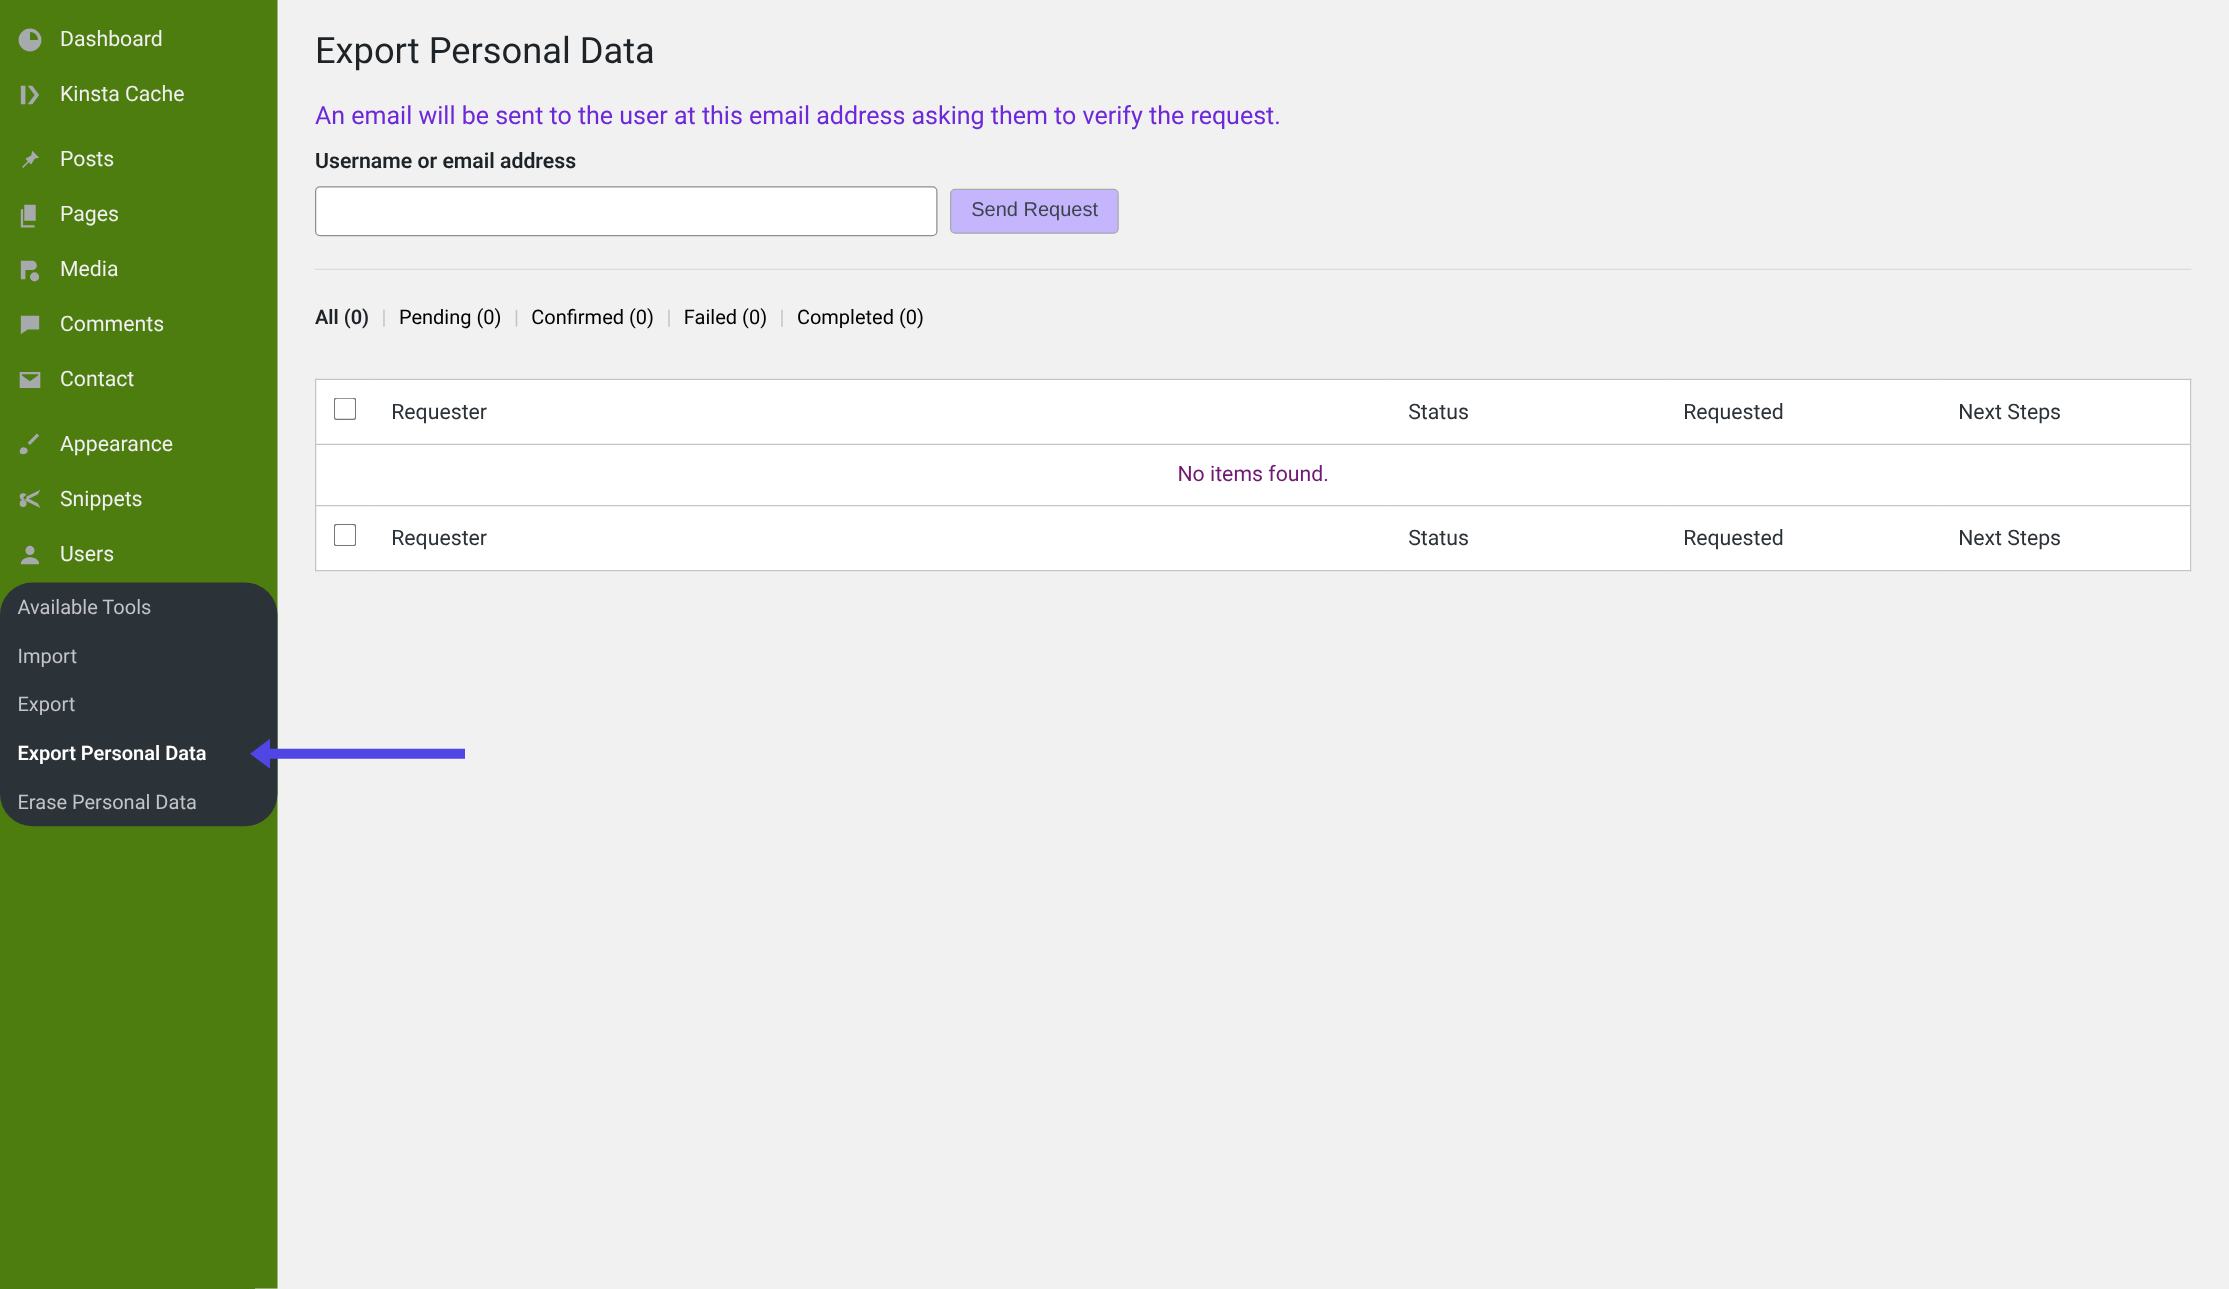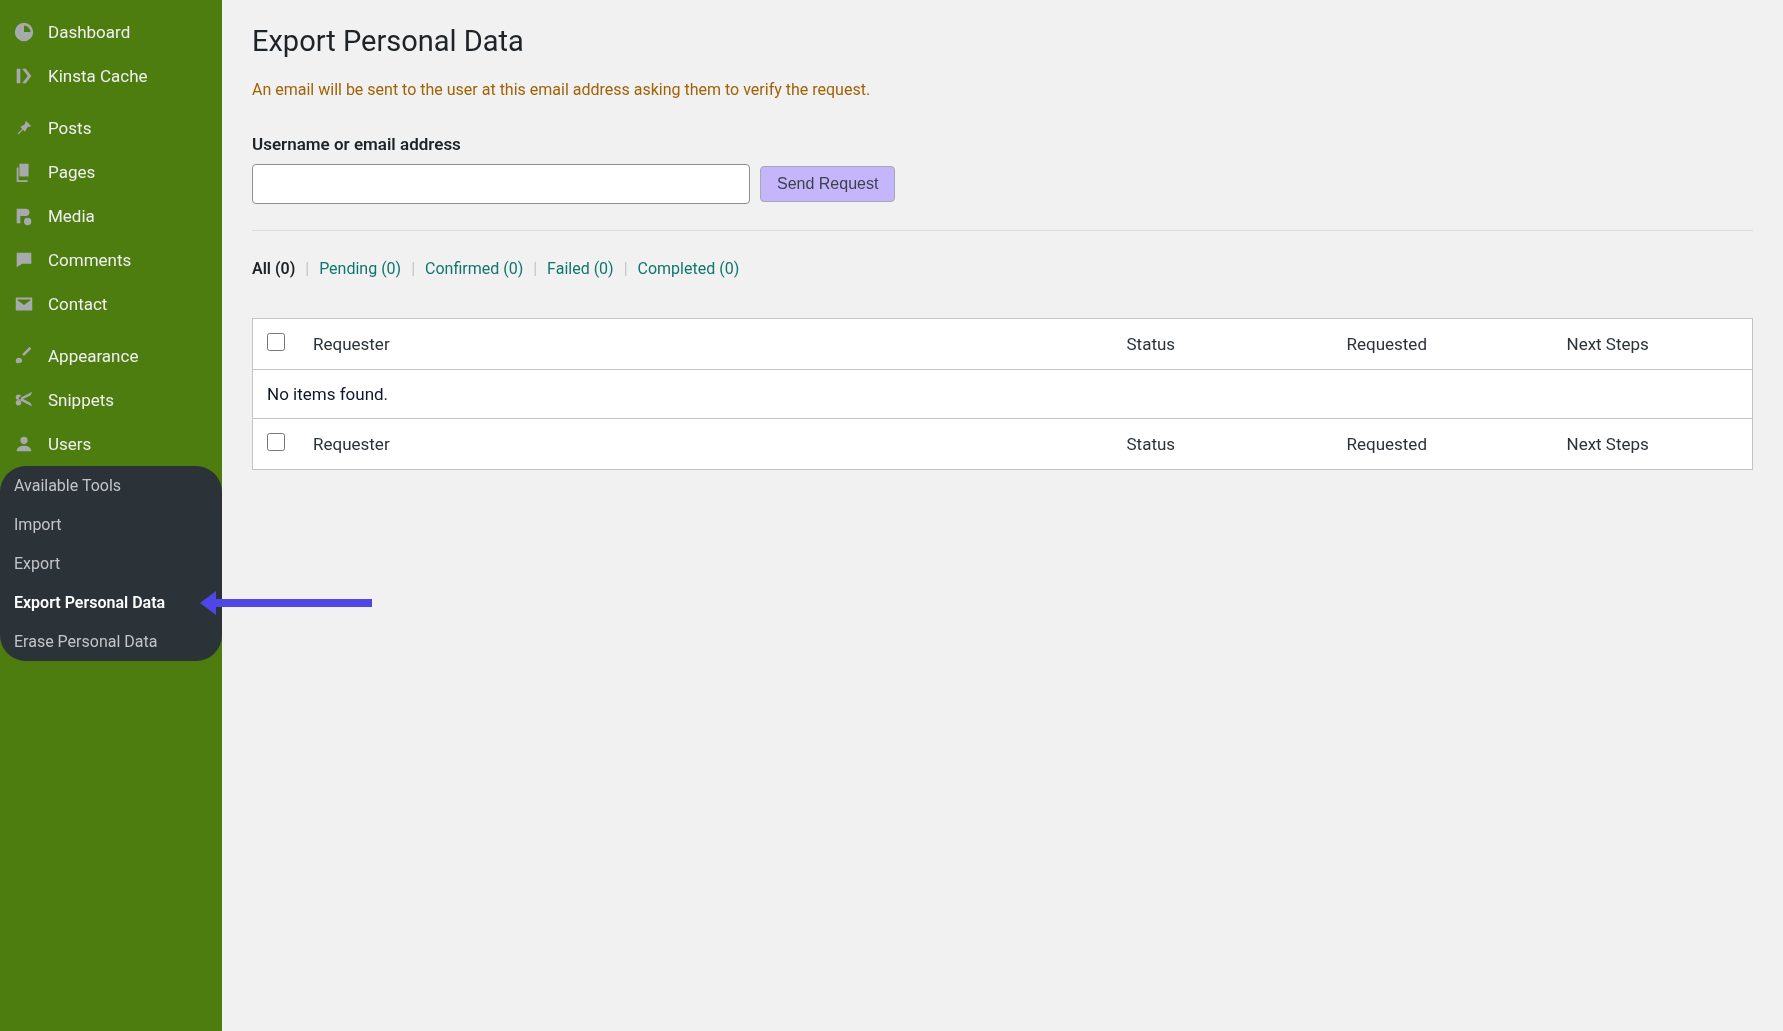--- a/index.html
+++ b/index.html
@@ -116,23 +116,23 @@
     color: #1d2327;
     margin: 4px 0 22px;
   }
   h2 {
     font-size: 22px;
     font-weight: 600;
     color: #1d2327;
     margin: 18px 0 20px;
   }
   .desc {
-    font-size: 16px;
-    margin-bottom: 35px;
-    color: #a16207;
+    font-size: 20px;
+    margin-bottom: 15px;
+    color: #6d28d9;
   }
   .field-label {
     font-weight: 600;
     font-size: 17px;
     margin-bottom: 10px;
     display: block;
     color: #1d2327;
   }
   .form-row {
     display: flex;
@@ -164,21 +164,21 @@
     border-top: 1px solid #dcdcde;
     margin: 10px 0 28px;
   }
   
   .subsubsub {
     font-size: 16px;
     color: #646970;
     margin-bottom: 30px;
   }
   .subsubsub .filter {
-    color: #0f766e;
+    color: #000000;
     cursor: pointer;
     text-decoration: none;
   }
   .subsubsub .filter.current {
     color: #1d2327;
     font-weight: 600;
   }
   .subsubsub .sep {
     padding: 0 6px;
     color: #c3c4c7;
@@ -198,21 +198,22 @@
     color: #2c3338;
   }
   table.wp-list thead th { font-weight: 400; border-bottom: 1px solid #c3c4c7; }
   table.wp-list tfoot th { font-weight: 400; border-top: 1px solid #c3c4c7; }
   table.wp-list .check-col { width: 42px; text-align: center; }
   table.wp-list input[type=checkbox] {
     width: 18px; height: 18px;
     cursor: pointer;
   }
   table.wp-list .no-items td {
-    color: #0f172a;
+    color: #701a75;
+    text-align: center;
   }
   .col-requester { }
   .col-status { width: 220px; }
   .col-requested { width: 220px; }
   .col-next { width: 200px; }
   svg { width: 22px; height: 22px; }
 </style>
 </head>
 <body>
 

